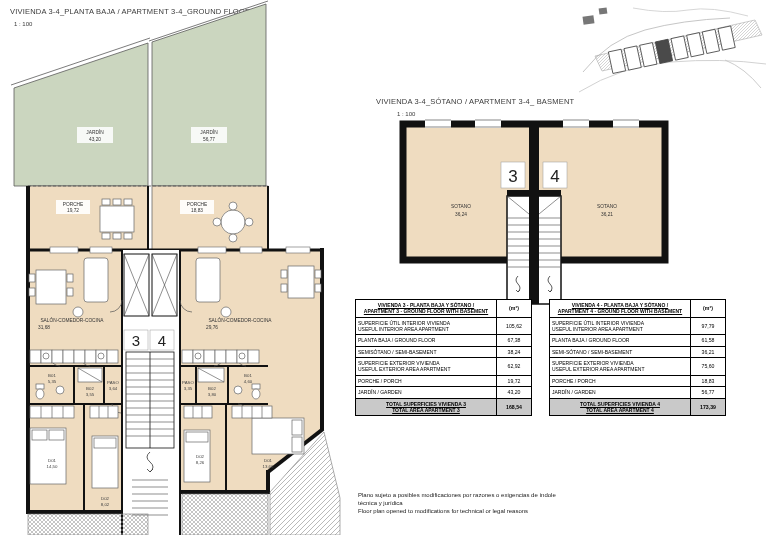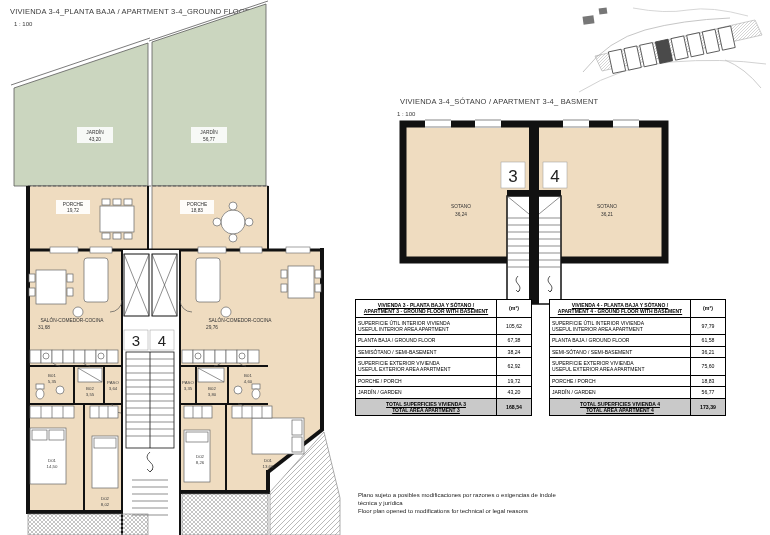--- a/index.html
+++ b/index.html
@@ -23,21 +23,21 @@
   .area-table tr.tot td.val{text-decoration:none;}
   .disclaimer{position:absolute;font-size:6px;line-height:1.3;color:#222;width:208px;}
 </style>
 </head>
 <body>
 
 <div id="sheet">
 
   <div class="ttl" style="left:10px;top:7px;">VIVIENDA 3-4_PLANTA BAJA / APARTMENT 3-4_GROUND FLOOR</div>
   <div class="scale" style="left:14px;top:21px;">1 : 100</div>
-  <div class="ttl" style="left:400px;top:97px;">VIVIENDA 3-4_SÓTANO / APARTMENT 3-4_ BASMENT</div>
+  <div class="ttl" style="left:376px;top:97px;">VIVIENDA 3-4_SÓTANO / APARTMENT 3-4_ BASMENT</div>
   <div class="scale" style="left:397px;top:111px;">1 : 100</div>
 
   <svg style="left:0;top:0;" width="340" height="535" viewBox="0 0 340 535">
     <defs>
       <pattern id="xhatch" width="4" height="4" patternUnits="userSpaceOnUse">
         <path d="M0,0 L4,4 M4,0 L0,4" stroke="#8a8a8a" stroke-width="0.5"></path>
       </pattern>
       <pattern id="dhatch" width="5" height="5" patternUnits="userSpaceOnUse">
         <path d="M0,5 L5,0" stroke="#8a8a8a" stroke-width="0.6"></path>
       </pattern>

